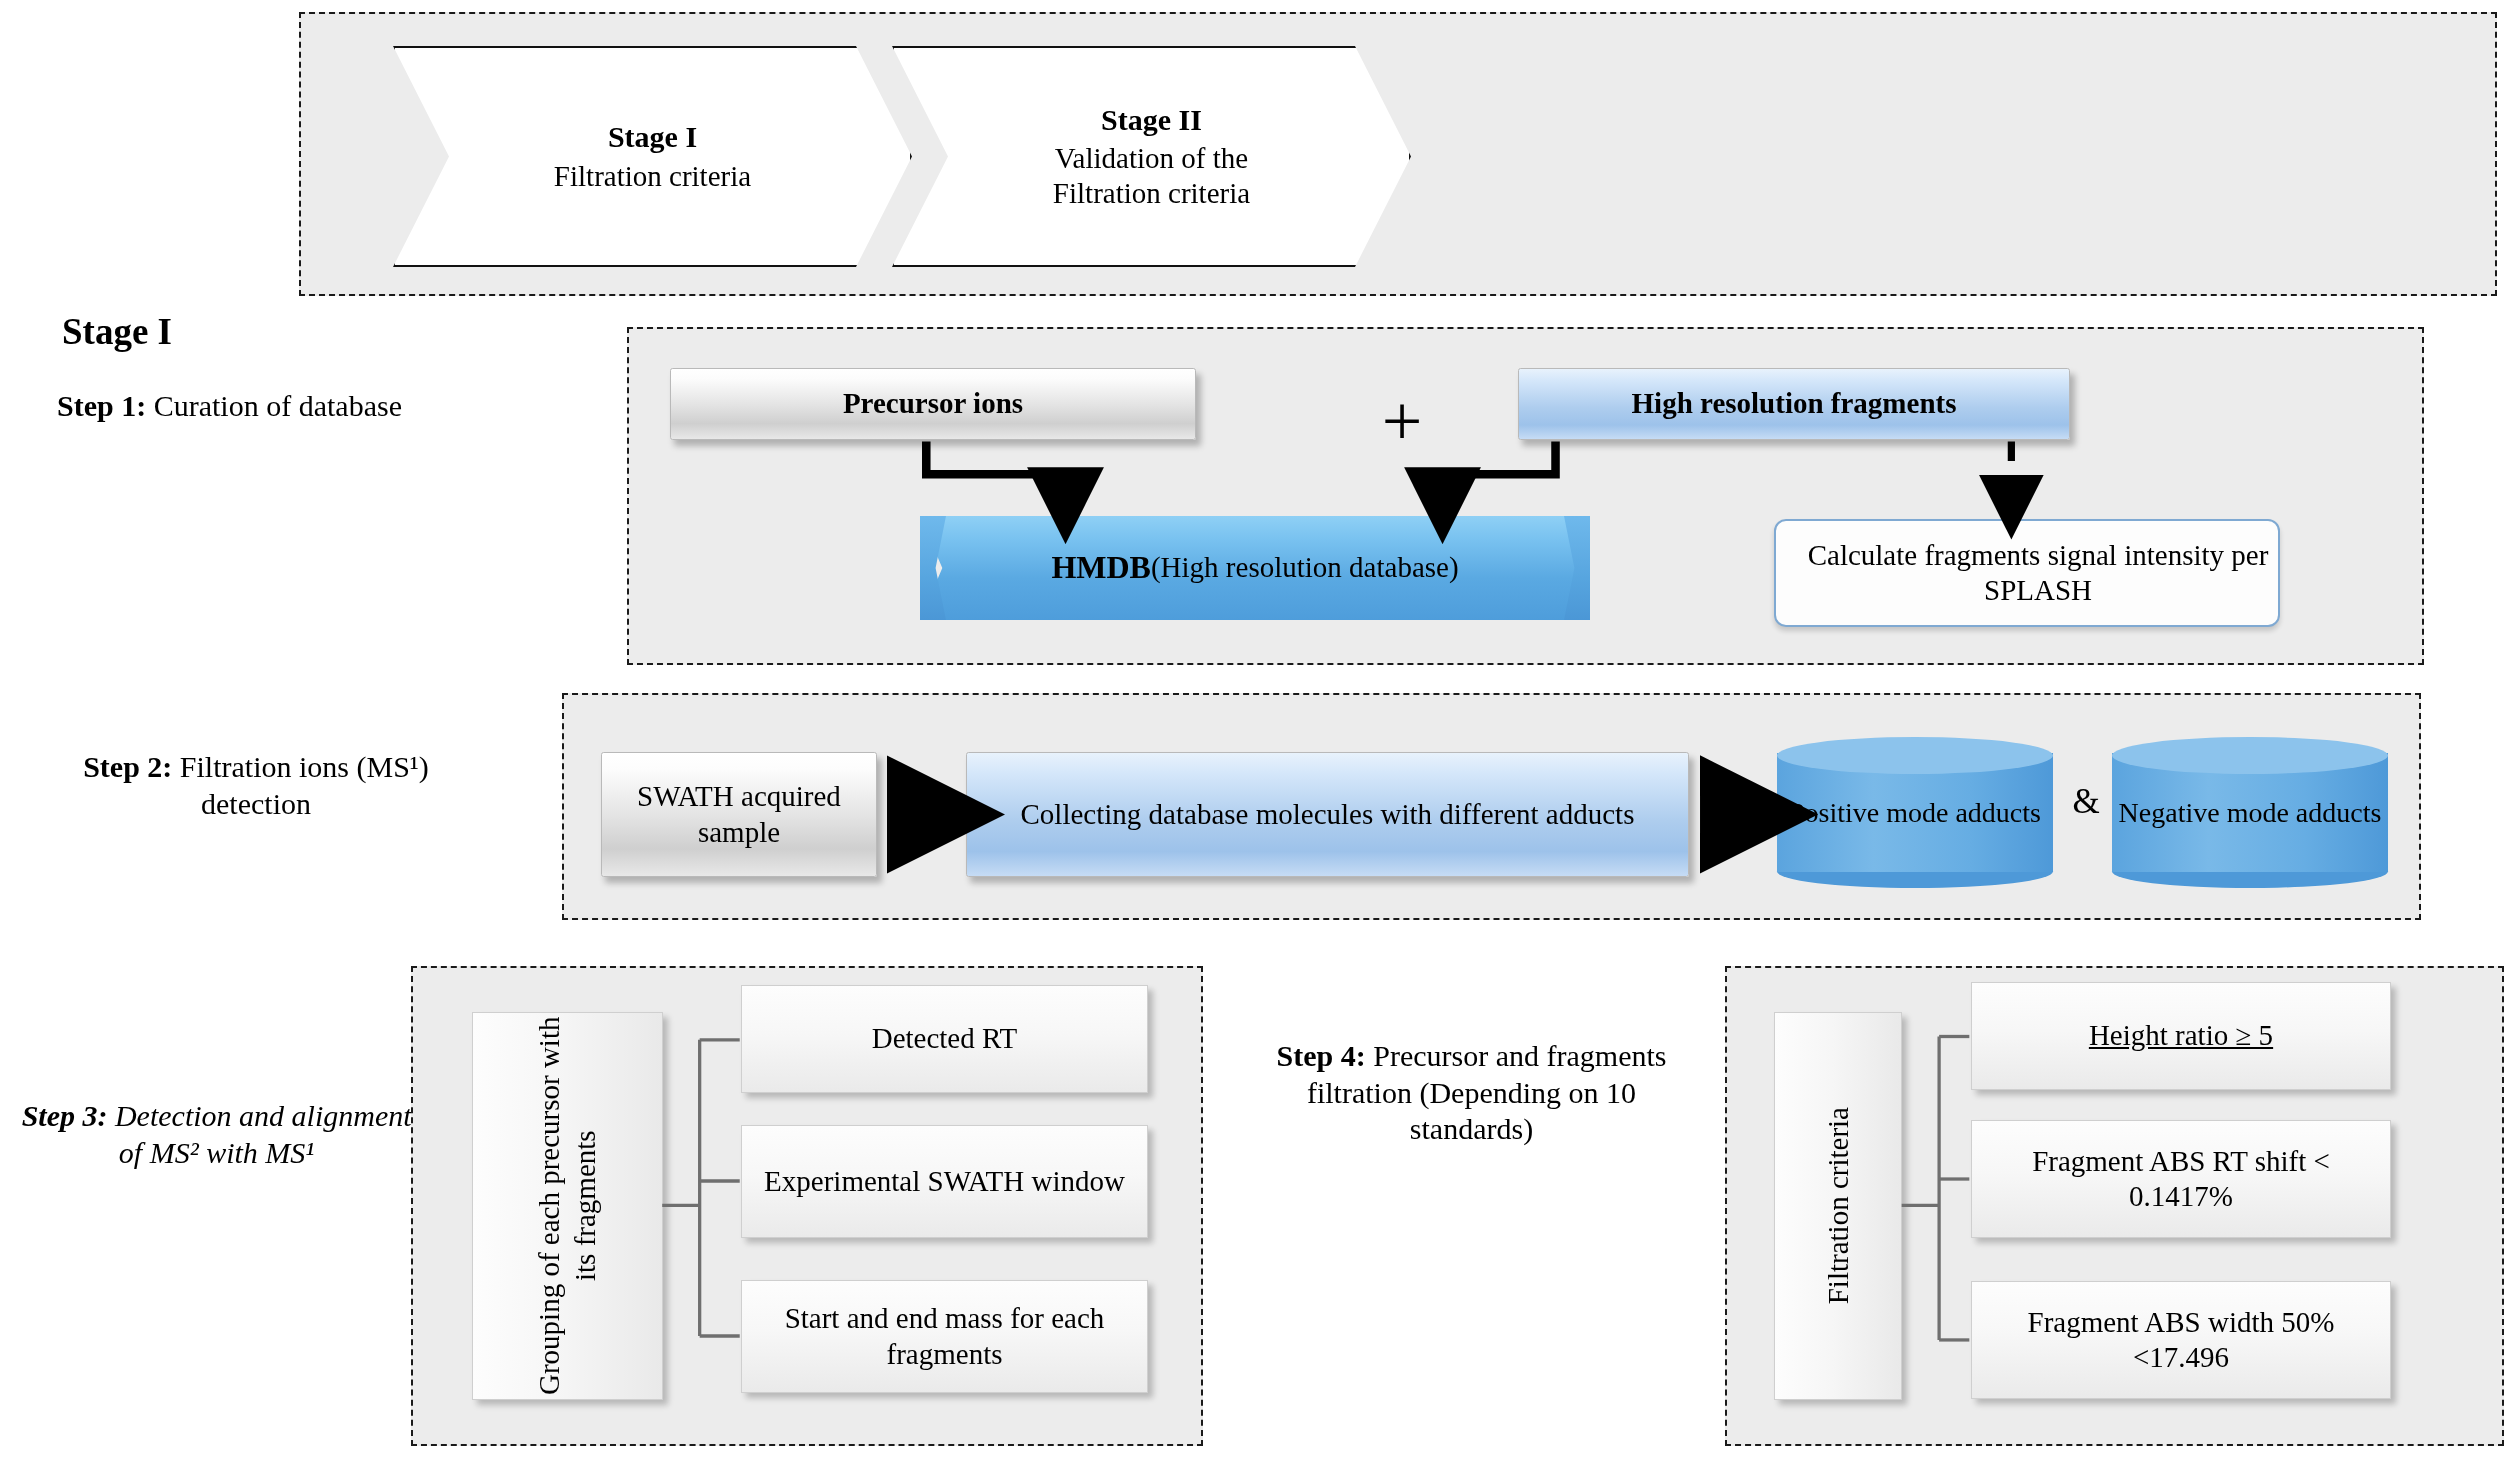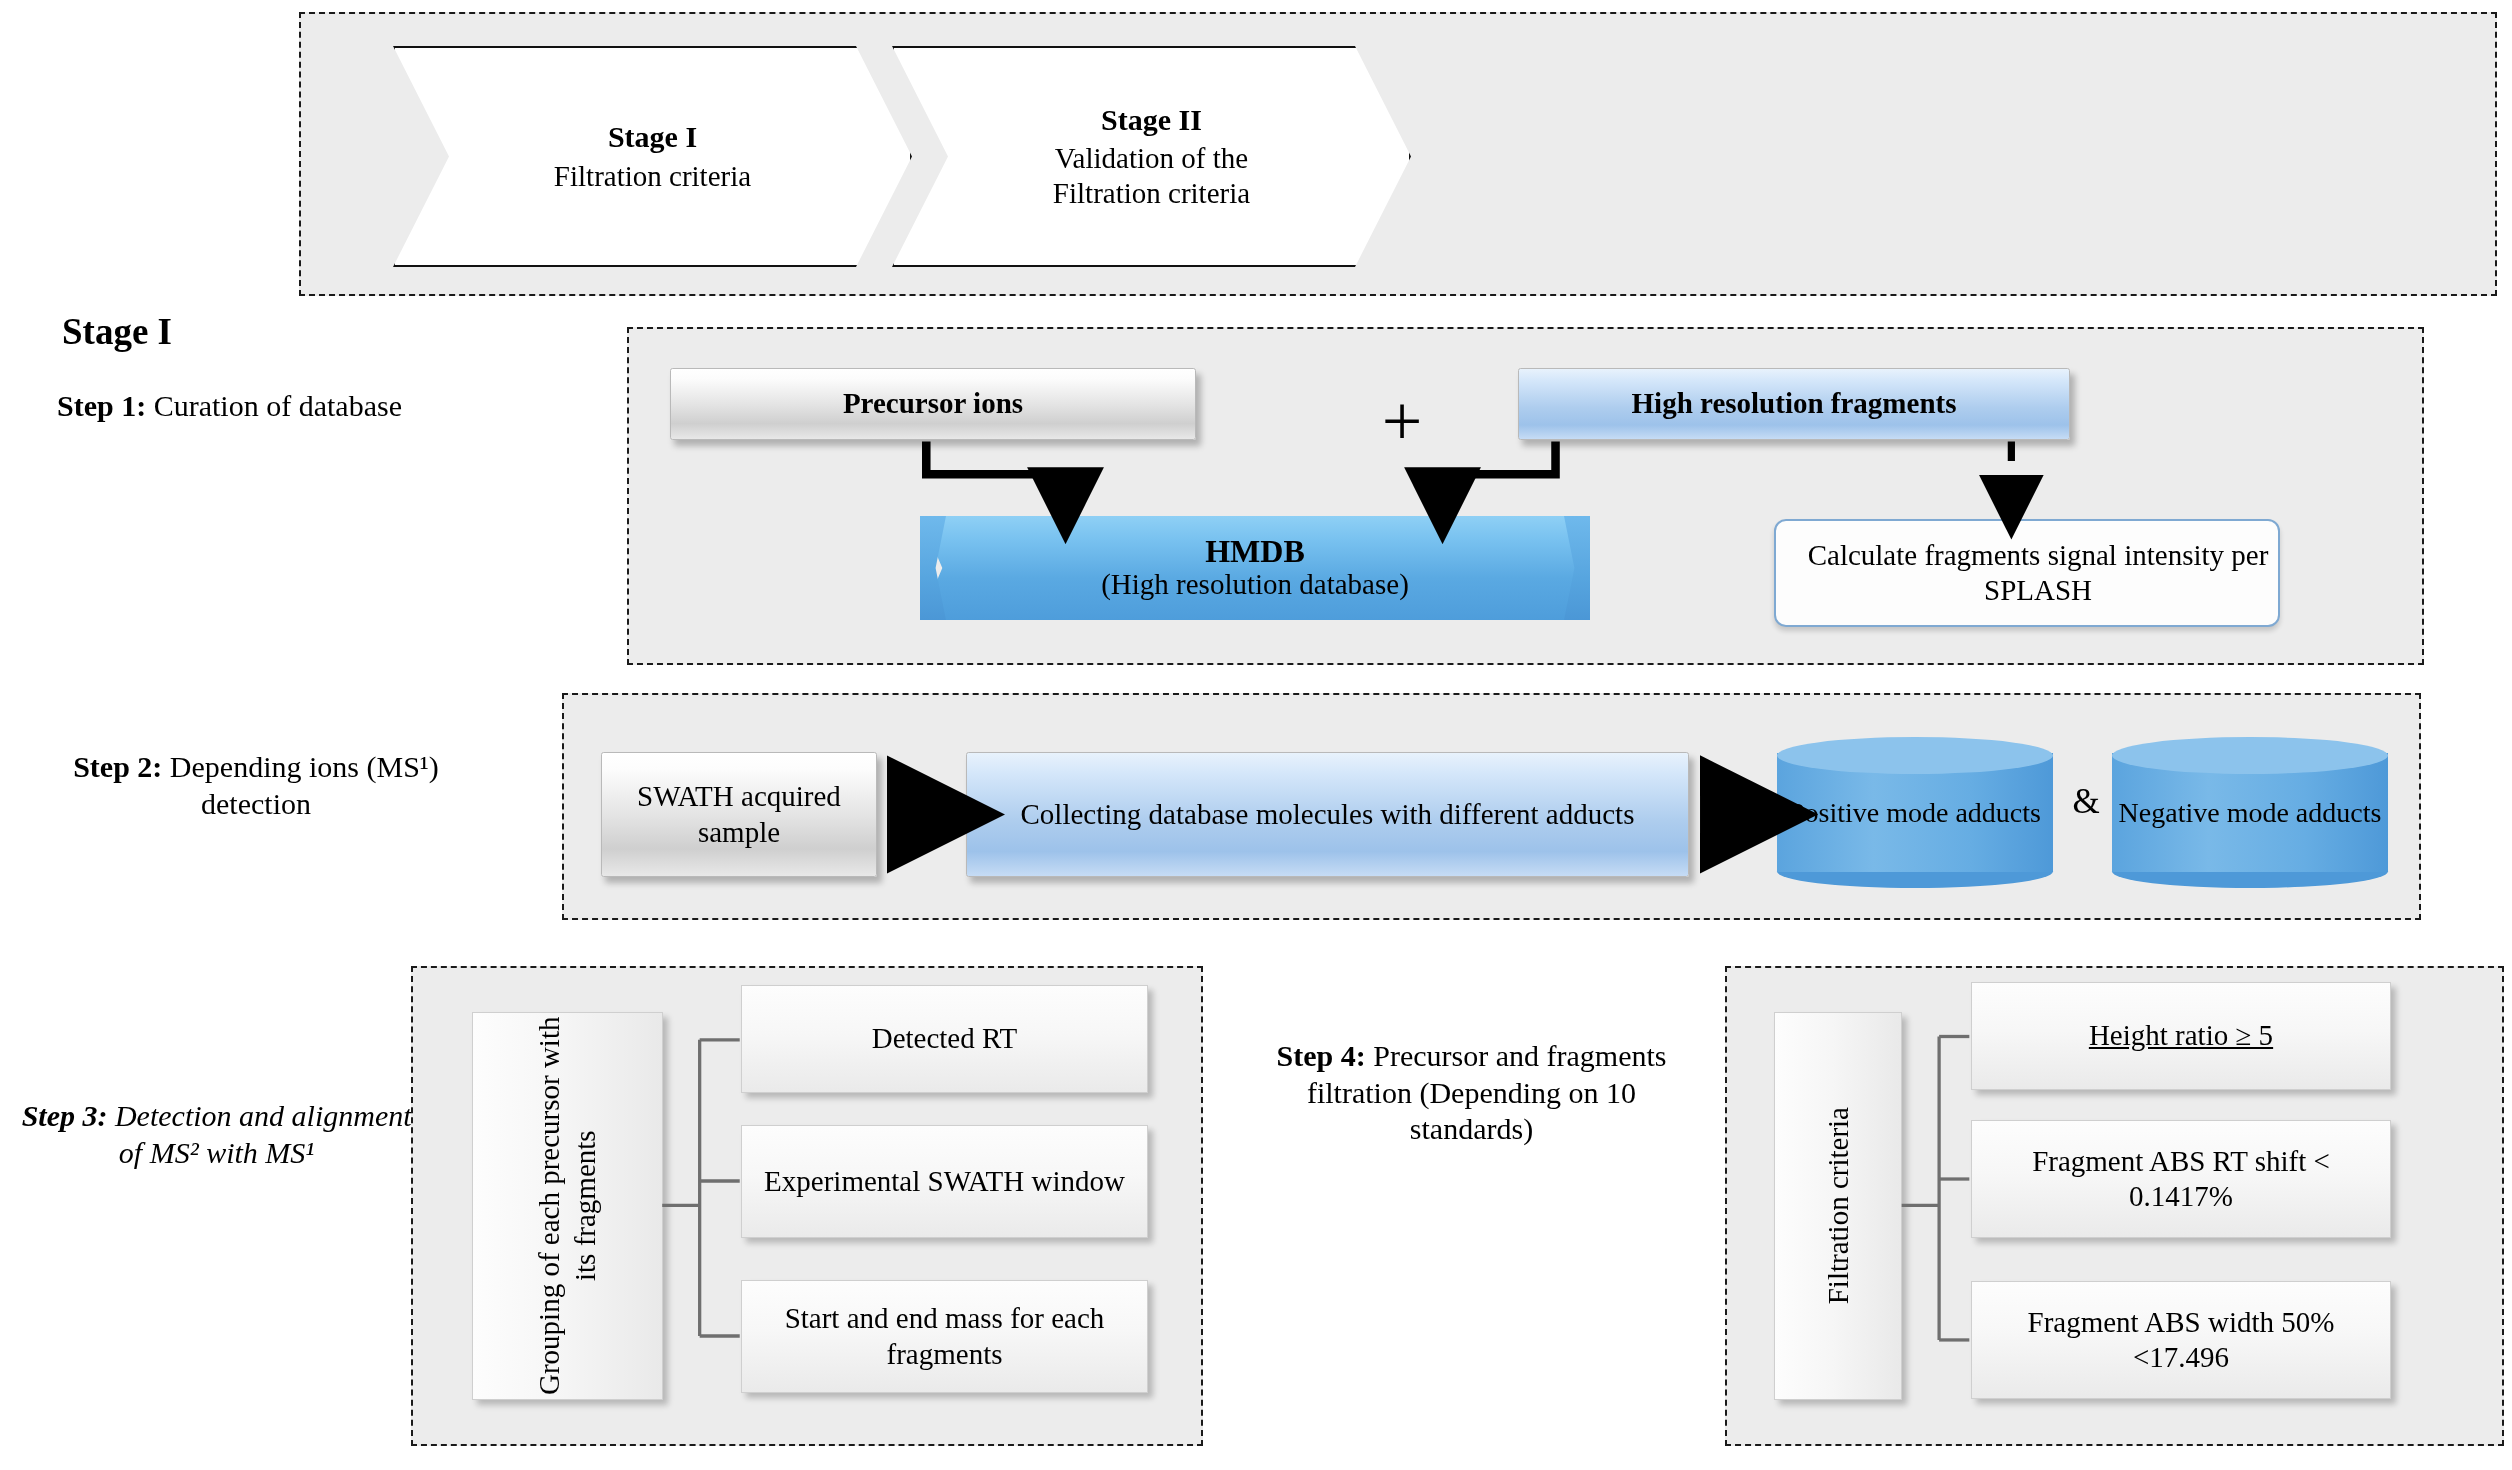--- a/index.html
+++ b/index.html
@@ -77,21 +77,21 @@
     clip-path:polygon(0 0, 100% 0, 100% 100%, 0 100%, 22.3px 50%);
     box-shadow:5.3px 6px 6.6px rgba(0,0,0,0.25);
   }
   #box-hmdb .notch-l,#box-hmdb .notch-r{
     position:absolute;top:0;height:100%;width:26px;
     background:linear-gradient(180deg,#6fb9ec 0%,#57a5df 60%,#4b97d6 100%);
   }
   #box-hmdb .notch-l{left:0;clip-path:polygon(0 0,100% 0,60% 50%,100% 100%,0 100%);}
   #box-hmdb .notch-r{right:0;clip-path:polygon(0 0,100% 0,100% 100%,0 100%,40% 50%);}
   #box-hmdb .hmdb-txt{
-    position:absolute;inset:0;display:flex;flex-direction:column;
+    position:absolute;inset:0;display:flex;flex-direction:row;
     align-items:center;justify-content:center;text-align:center;
   }
   #box-hmdb .l1{font-size:32px;font-weight:bold;line-height:1.05;}
   #box-hmdb .l2{font-size:29px;line-height:1.1;}
 
   
   #box-splash{
     left:1774px;top:519px;width:480px;height:104px;
     background:#fdfdfd;border:2.6px solid #7fa9d2;border-radius:12px;
     display:flex;align-items:center;justify-content:center;text-align:center;
@@ -176,21 +176,21 @@
   </div>
 </div>
 
 <div class="abs" id="stage-1-title">Stage I</div>
 
 <div class="abs side-label" id="step1-label">
   <b>Step 1:</b><span> Curation of database</span>
 </div>
 
 <div class="abs side-label" id="step2-label">
-  <b>Step 2:</b><span> Depending ions (MS¹) detection</span>
+  <b>Step 2:</b><span> Filtration ions (MS¹) detection</span>
 </div>
 
 <div class="abs side-label" id="step3-label">
   <b>Step 3:</b><span> Detection and alignment of MS² with MS¹</span>
 </div>
 
 <div class="abs side-label" id="step4-label">
   <b>Step 4:</b><span> Precursor and fragments filtration (Depending on 10 standards)</span>
 </div>
 

